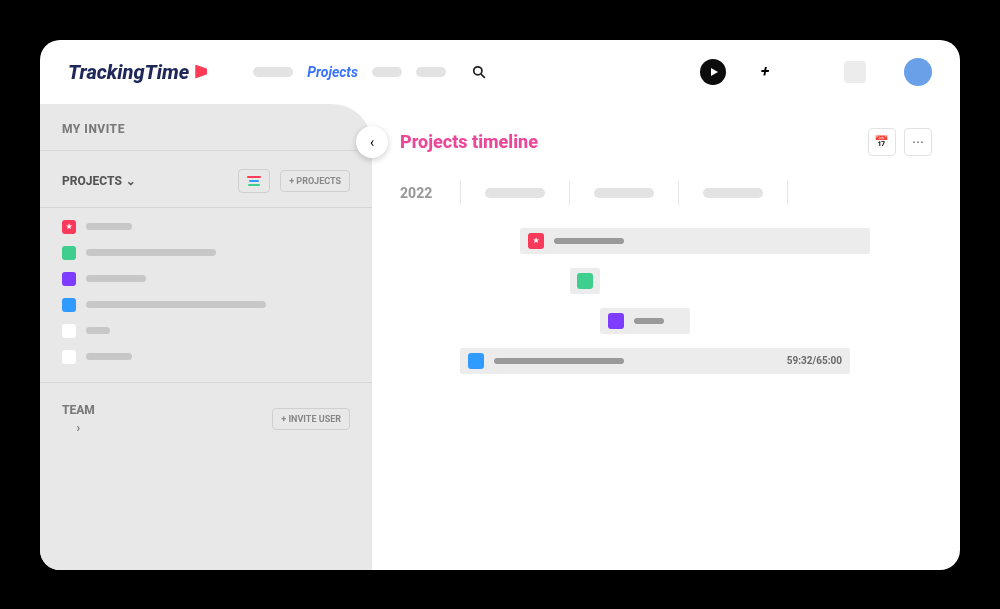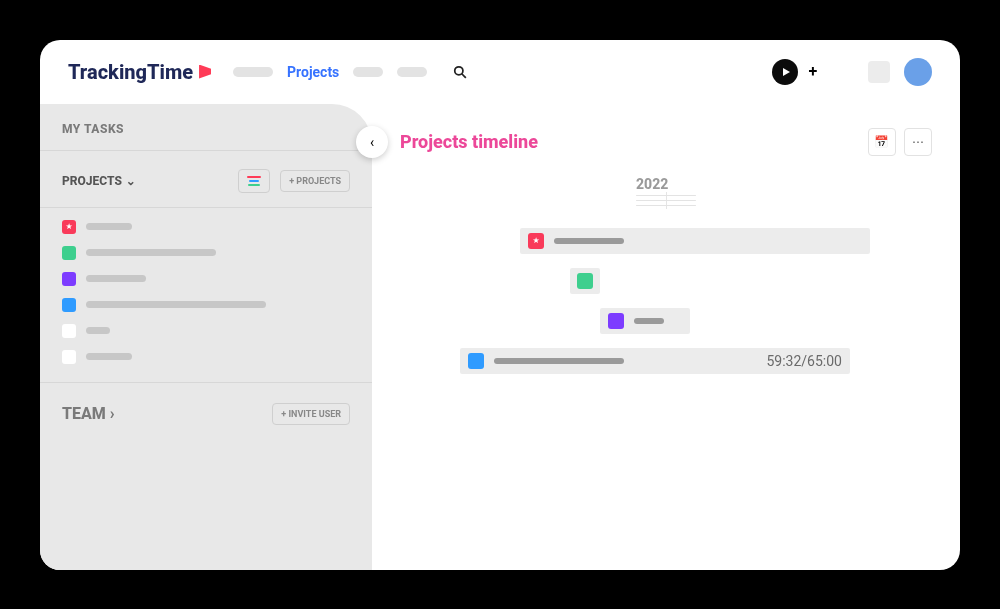--- a/index.html
+++ b/index.html
@@ -21,21 +21,22 @@
       overflow: hidden;
       position: relative;
       box-shadow: 0 10px 30px rgba(0,0,0,0.6);
     }
     
     .topbar {
       height: 64px;
       display: flex;
       align-items: center;
       padding: 0 28px;
-      gap: 4px;
+      gap: 28px;
+      font-style: italic;
     }
     .logo {
       font-weight: 800;
       font-size: 20px;
       color: #1f2858;
       display: flex;
       align-items: center;
       gap: 4px;
     }
     .logo-icon {
@@ -185,22 +186,22 @@
     .sq-blue { background: #2f9bff; }
     .sq-white { background: #fff; }
     .stub {
       height: 7px; border-radius: 4px; background: #c7c7c7;
     }
     .team-section {
       padding: 20px 22px;
       display: flex; align-items: center; gap: 10px;
     }
     .team-label {
-      font-size: 16px; font-weight: 800; color: #7a7a7a;
-      display: flex; align-items: center; gap: 4px;
+      font-size: 12px; font-weight: 800; color: #7a7a7a;
+      display: flex; align-items: center; gap: 4px; flex-direction: column;
     }
     .invite-btn {
       margin-left: auto;
       border: 1px solid #cfcfcf;
       border-radius: 4px;
       font-size: 9px;
       font-weight: 700;
       color: #888;
       padding: 5px 8px;
       text-align: center;
@@ -217,21 +218,21 @@
       font-size: 18px; font-weight: 800; color: #ec4899;
     }
     .hdr-actions { margin-left: auto; display: flex; gap: 8px; }
     .hdr-btn {
       width: 28px; height: 28px;
       border: 1px solid #e2e2e2; border-radius: 4px;
       display: flex; align-items: center; justify-content: center;
       font-size: 12px; color: #555;
     }
     .timeline-head {
-      display: flex; align-items: center; gap: 0; height: 34px; flex-direction: column;
+      display: flex; align-items: center; gap: 0; height: 34px;
     }
     .year {
       font-size: 14px; font-weight: 800; color: #9a9a9a;
       width: 60px;
     }
     .col-sep {
       width: 1px; height: 24px; background: #e5e5e5;
     }
     .month-stub {
       height: 10px; width: 60px; border-radius: 5px; background: #e3e3e3;
@@ -242,21 +243,21 @@
       display: flex; flex-direction: column; gap: 14px;
     }
     .bar {
       height: 26px; background: #ececec; border-radius: 2px;
       display: flex; align-items: center; padding: 0 8px;
       gap: 10px;
     }
     .bar .sq { width: 16px; height: 16px; }
     .bar-stub { height: 6px; border-radius: 3px; background: #9a9a9a; }
     .time-text {
-      margin-left: auto; font-size: 14px; color: #6a6a6a; font-weight:400;
+      margin-left: auto; font-size: 10px; color: #6a6a6a; font-weight:700;
     }
     .search-icon-svg { width:14px; height:14px; }
   </style>
 </head>
 <body>
 
 <div class="window">
 
   <div class="topbar">
     <div class="logo">
@@ -283,21 +284,21 @@
   </div>
 
   <div class="body">
 
     <div class="sidebar">
       <div class="collapse-btn">
         <span>‹</span>
       </div>
 
       <div class="side-section">
-        <div class="side-title">MY TASKS</div>
+        <div class="side-title">MY INVITE</div>
       </div>
 
       <div class="side-section">
         <div class="projects-header">
           <div class="proj-label">
             <span>PROJECTS</span>
             <span>⌄</span>
           </div>
           <div class="filter-btn">
             <span class="fl-r"></span>

